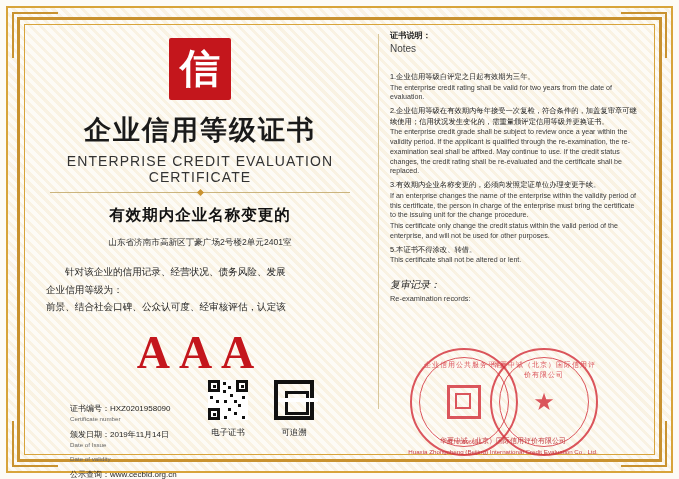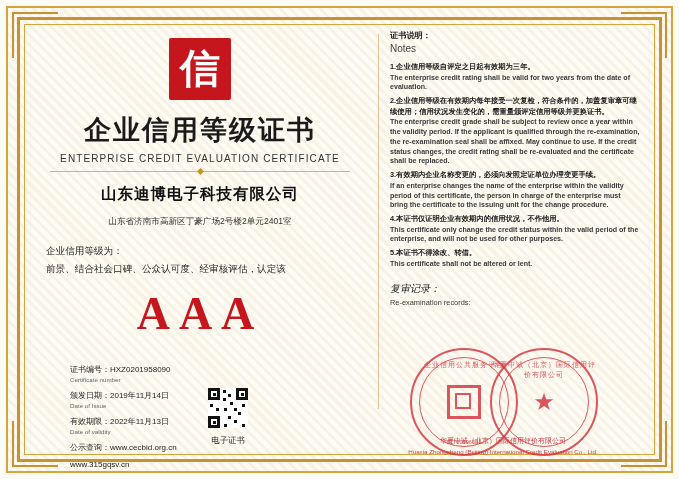--- a/index.html
+++ b/index.html
@@ -90,21 +90,21 @@
   .title-cn {
     margin-top: 12px;
     font-family: "Liberation Serif", serif;
     font-size: 27px;
     font-weight: bold;
     letter-spacing: 2px;
     color: #1a1a1a;
   }
   .title-en {
     margin-top: 5px;
-    font-size: 10px;
+    font-size: 14px;
     letter-spacing: 1.1px;
     color: #333333;
   }
   .rule {
     margin: 7px auto 0 auto;
     width: 300px;
     height: 1px;
     background: #cbb47d;
     position: relative;
   }
@@ -165,21 +165,21 @@
   .meta-en {
     font-size: 6.2px;
     color: #666666;
     margin-top: 1px;
   }
 
   
   .qr-row {
     position: absolute;
     left: 178px;
-    top: 358px;
+    top: 350px;
     display: flex;
     gap: 26px;
   }
   .qr-item { text-align: center; }
   .qr-box {
     width: 40px; height: 40px;
     position: relative;
     background: #ffffff;
   }
   .qr-caption {
@@ -233,22 +233,21 @@
     font-size: 8.2px;
     color: #1a1a1a;
     font-weight: bold;
   }
   .notes-head-en {
     font-size: 10px;
     color: #444444;
     margin-top: 2px;
   }
   .notes {
-    margin-top: 8px;
-    font-weight: bold;
+    margin-top: 18px;
   }
   .note-cn {
     font-size: 7.3px;
     line-height: 1.45;
     color: #1a1a1a;
     margin-top: 3px;
   }
   .note-en {
     font-size: 7.1px;
     line-height: 1.38;
@@ -348,41 +347,41 @@
       <div class="logo-wrap">
         <div class="logo">
           <div class="glyph">信</div>
         </div>
       </div>
 
       <div class="title-cn">企业信用等级证书</div>
       <div class="title-en">ENTERPRISE CREDIT EVALUATION CERTIFICATE</div>
       <div class="rule"></div>
 
-      <div class="company">山东迪博电子科技有限公司</div>
+      <div class="company">有效期内企业名称变更的</div>
       <div class="address">山东省济南市高新区丁豪广场2号楼2单元2401室</div>
 
       <div class="body-text">
+        <div>针对该企业的信用记录、经营状况、债务风险、发展</div>
         <div class="line2">企业信用等级为：</div>
         <div class="line2">前景、结合社会口碑、公众认可度、经审核评估，认定该</div>
       </div>
 
       <div class="grade">AAA</div>
 
       <div class="meta">
         <div class="meta-row">
           <div class="meta-cn">证书编号：HXZ0201958090</div>
           <div class="meta-en">Certificate number</div>
         </div>
         <div class="meta-row">
           <div class="meta-cn">颁发日期：2019年11月14日</div>
           <div class="meta-en">Date of Issue</div>
         </div>
         <div class="meta-row">
-          <div class="meta-cn">有效期限：2022年11月13日</div>
           <div class="meta-en">Date of validity</div>
         </div>
         <div class="meta-row">
           <div class="meta-cn">公示查询：www.cecbid.org.cn</div>
         </div>
         <div class="meta-row">
           <div class="meta-cn">www.315gqsv.cn</div>
         </div>
       </div>
     </div>
@@ -409,20 +408,24 @@
           <div class="qr-pix" style="left:26px;top:20px;width:3px;height:3px;"></div>
           <div class="qr-pix" style="left:34px;top:16px;width:3px;height:3px;"></div>
           <div class="qr-pix" style="left:30px;top:24px;width:3px;height:3px;"></div>
           <div class="qr-pix" style="left:20px;top:28px;width:3px;height:3px;"></div>
           <div class="qr-pix" style="left:26px;top:32px;width:3px;height:3px;"></div>
           <div class="qr-pix" style="left:34px;top:36px;width:3px;height:3px;"></div>
           <div class="qr-pix" style="left:16px;top:36px;width:3px;height:3px;"></div>
         </div>
         <div class="qr-caption">电子证书</div>
       </div>
+      <div class="qr-item">
+        <div class="trace-glyph"></div>
+        <div class="qr-caption">可追溯</div>
+      </div>
     </div>
 
     <div class="divider"></div>
 
     <div class="right">
       <div class="notes-head-cn">证书说明：</div>
       <div class="notes-head-en">Notes</div>
 
       <div class="notes">
         <div>
@@ -431,21 +434,20 @@
         </div>
         <div>
           <div class="note-cn">2.企业信用等级在有效期内每年接受一次复检，符合条件的，加盖复审章可继续使用；信用状况发生变化的，需重量颁评定信用等级并更换证书。</div>
           <div class="note-en">The enterprise credit grade shall be subject to review once a year within the validity period. If the applicant is qualified through the re-examination, the re-examination seal shall be affixed. May continue to use. If the credit status changes, the credit rating shall be re-evaluated and the certificate shall be replaced.</div>
         </div>
         <div>
           <div class="note-cn">3.有效期内企业名称变更的，必须向发照定证单位办理变更手续。</div>
           <div class="note-en">If an enterprise changes the name of the enterprise within the validity period of this certificate, the person in charge of the enterprise must bring the certificate to the issuing unit for the change procedure.</div>
         </div>
         <div>
-          <div class="note-cn">4.本证书仅证明企业有效期内的信用状况，不作他用。</div>
           <div class="note-en">This certificate only change the credit status within the valid period of the enterprise, and will not be used for other purposes.</div>
         </div>
         <div>
           <div class="note-cn">5.本证书不得涂改、转借。</div>
           <div class="note-en">This certificate shall not be altered or lent.</div>
         </div>
       </div>
 
       <div class="reexam">
         <div class="reexam-cn">复审记录：</div>

